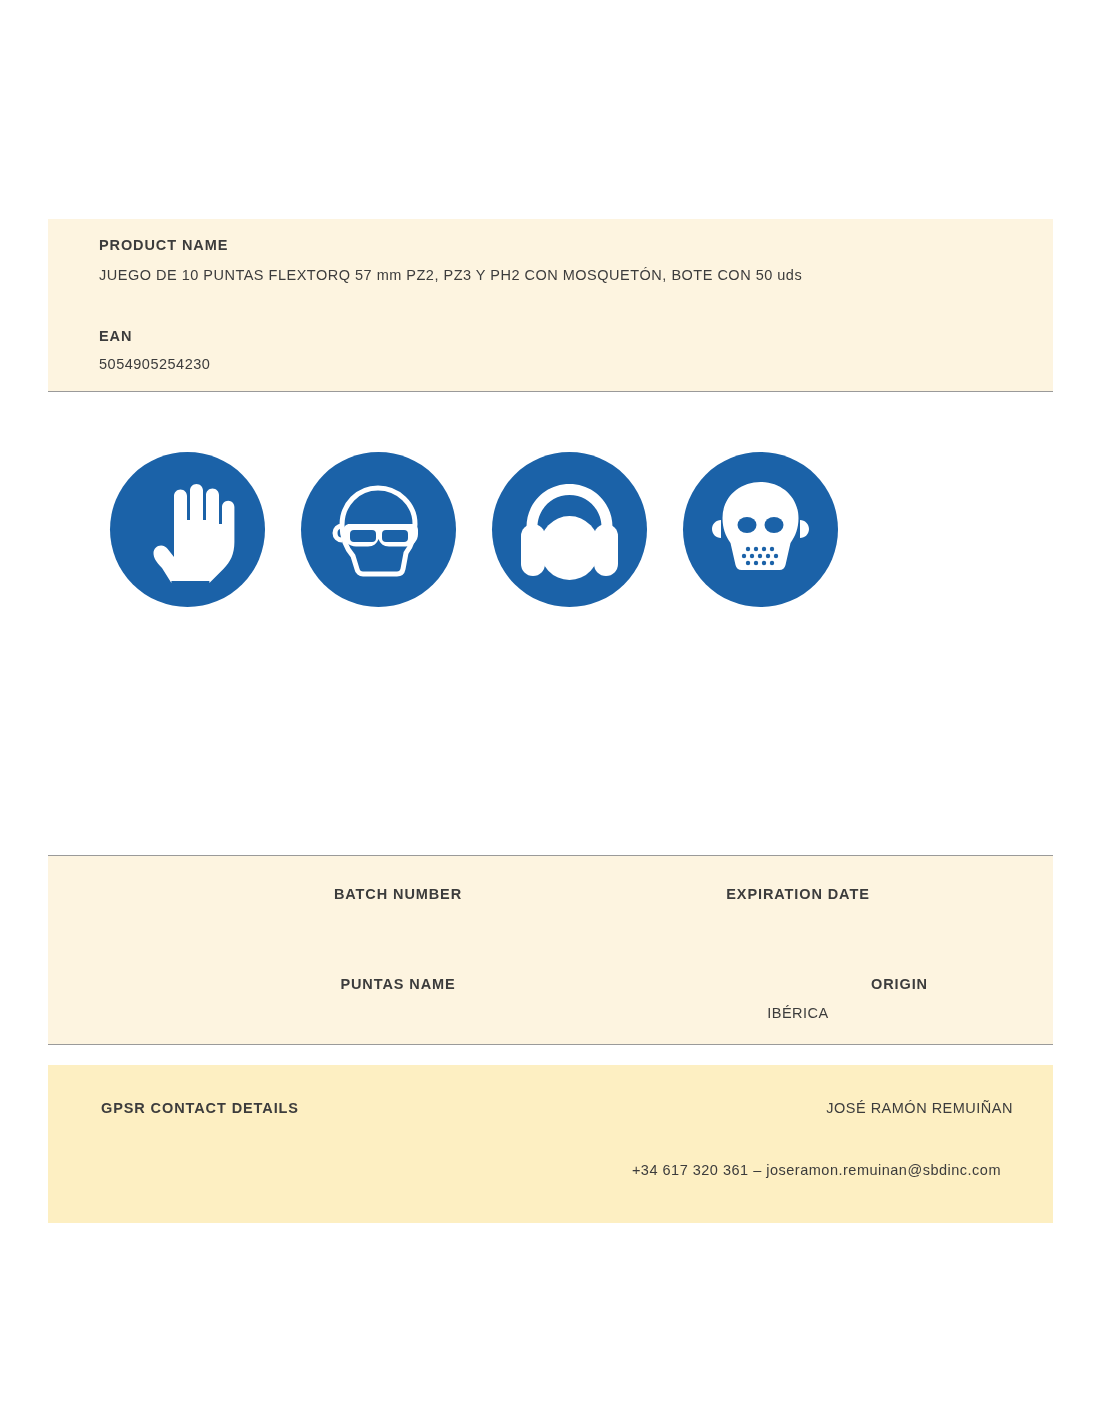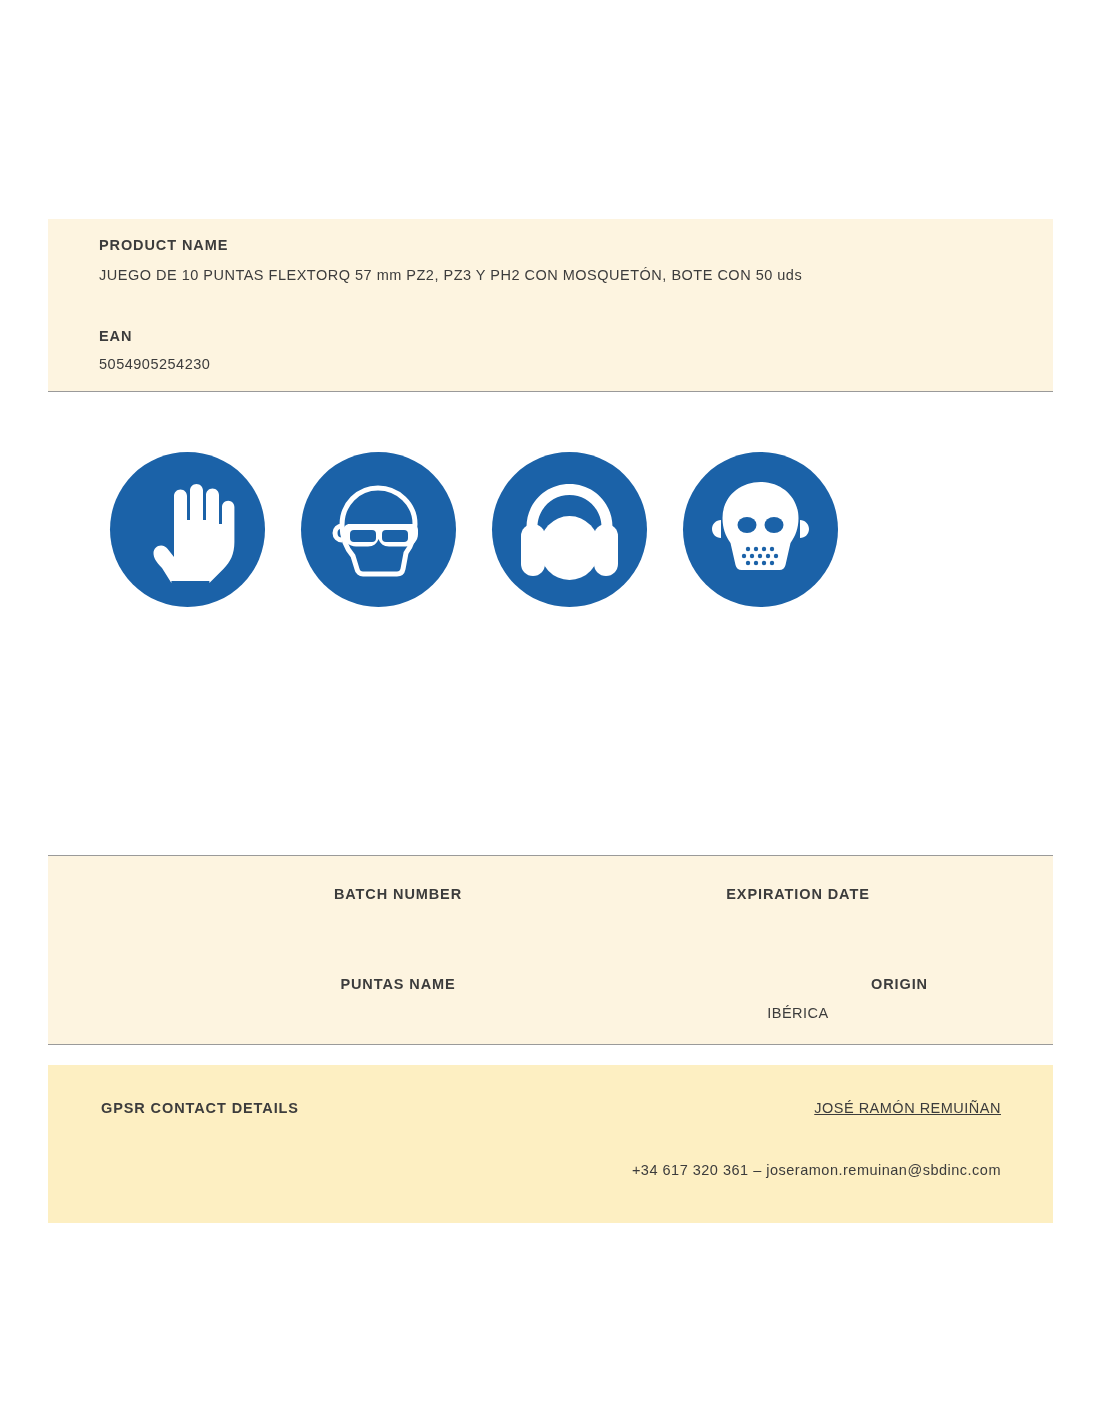--- a/index.html
+++ b/index.html
@@ -173,25 +173,24 @@
     box-sizing: border-box;
     margin-top: 8px;
   }
   .gpsr-title {
     position: absolute;
     left: 53px;
     top: 35px;
   }
   .gpsr-person {
     position: absolute;
-    right: 52px;
+    right: 40px;
     top: 35px;
     text-align: right;
     white-space: nowrap;
-    text-decoration: underline;
   }
   .gpsr-address {
     position: absolute;
     right: 52px;
     top: 66px;
     text-align: right;
     white-space: nowrap;
   }
   .gpsr-contact {
     position: absolute;

